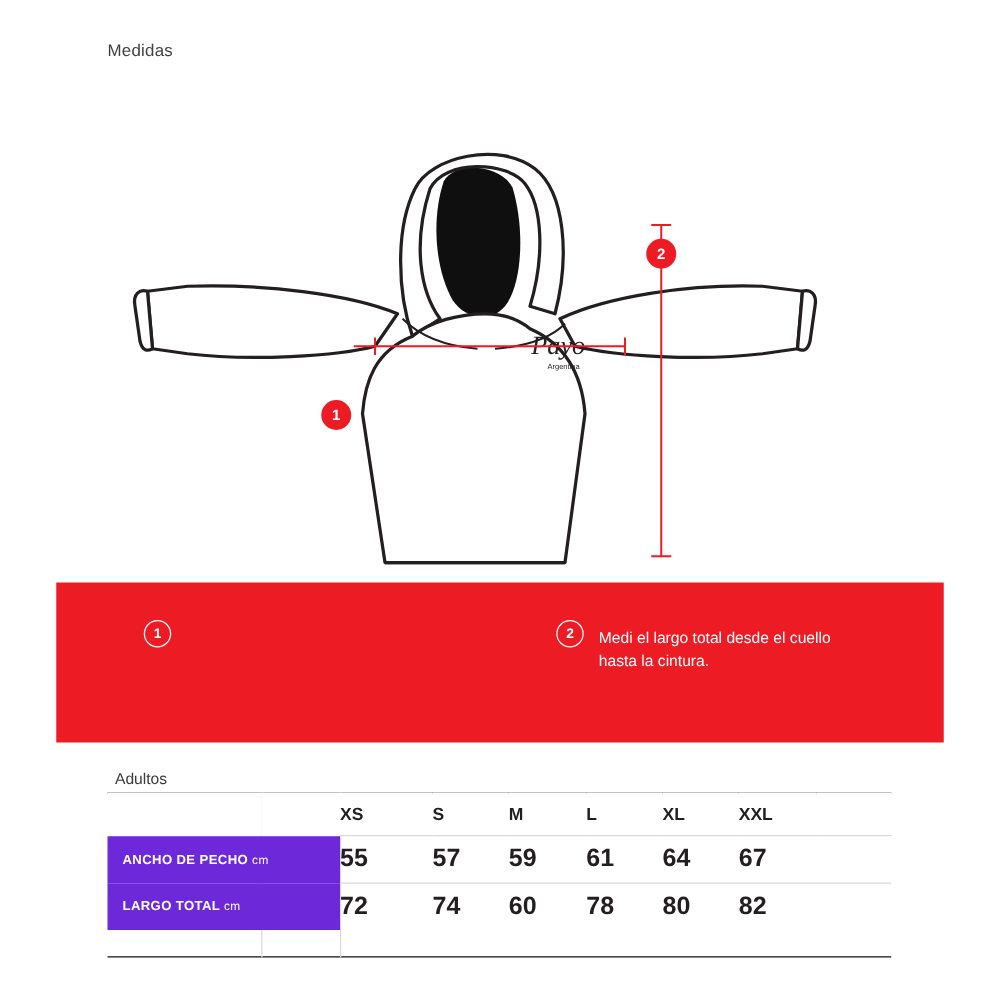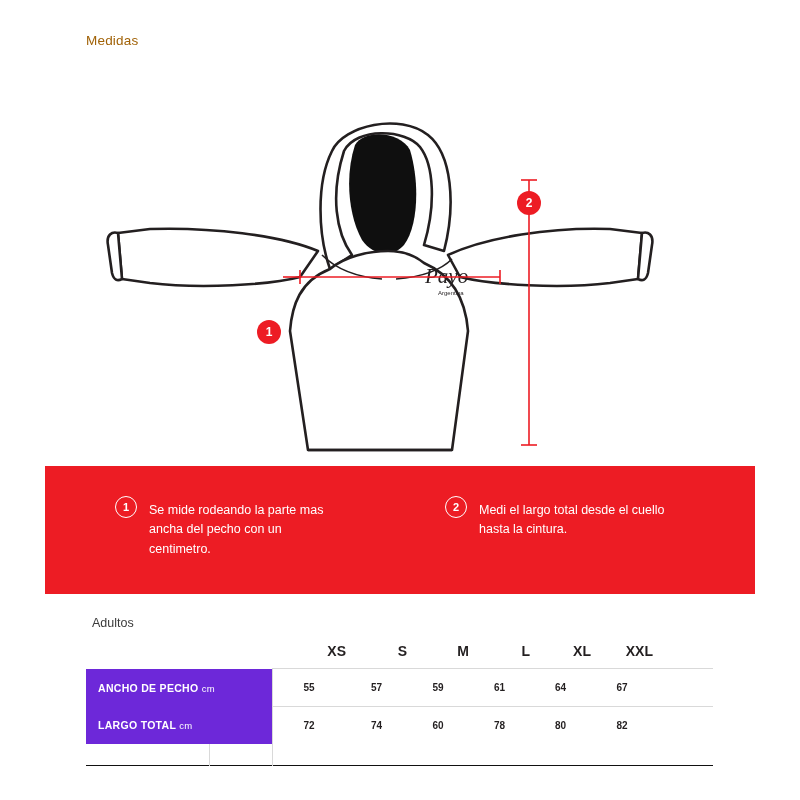--- a/index.html
+++ b/index.html
@@ -19,21 +19,21 @@
     position: absolute;
     inset: 0;
   }
 
   
   .title {
     position: absolute;
     left: 86px;
     top: 33px;
     font-size: 13.5px;
-    color: #a16207;
+    color: #404040;
     letter-spacing: .2px;
   }
 
   
   .illo {
     position: absolute;
     left: 0;
     top: 55px;
     width: 800px;
     height: 400px;
@@ -122,33 +122,32 @@
     table-layout: fixed;
   }
   table.sizes td, table.sizes th {
     padding: 0;
     margin: 0;
   }
   .hdr-row td {
     height: 34px;
     background: #ffffff;
     border-bottom: 1px solid #d9d9d9;
-    text-align: right;
+    text-align: left;
     font-size: 14px;
     font-weight: bold;
     color: #231f20;
   }
   .hdr-row td.corner {
     background: #ffffff;
     border-bottom: none;
   }
   .body-row td {
     height: 37px;
-    text-align: center;
-    font-size: 10px;
+    font-size: 20px;
     font-weight: bold;
     color: #231f20;
     border-bottom: 1px solid #d9d9d9;
   }
   .body-row:last-child td { border-bottom: none; margin-left: 45px; }
   .rowlabel {
     background: #6d28d9;
     color: #ffffff !important;
     text-align: left !important;
     padding-left: 12px !important;
@@ -227,21 +226,20 @@
       <line x1="521" y1="390" x2="537" y2="390" stroke="#ed1c24" stroke-width="1.6"></line>
     </svg>
 
     <div class="badge badge-1">1</div>
     <div class="badge badge-2">2</div>
   </div>
 
   <div class="band">
     <div class="band-col c1">
       <div class="band-badge">1</div>
-      <div class="band-text">Se mide rodeando la parte mas ancha del pecho con un centimetro.</div>
     </div>
     <div class="band-col c2">
       <div class="band-badge">2</div>
       <div class="band-text">Medi el largo total desde el cuello hasta la cintura.</div>
     </div>
   </div>
 
   <div class="table-label">Adultos</div>
   <div class="divider-top"></div>
   <div class="divider-bottom"></div>

